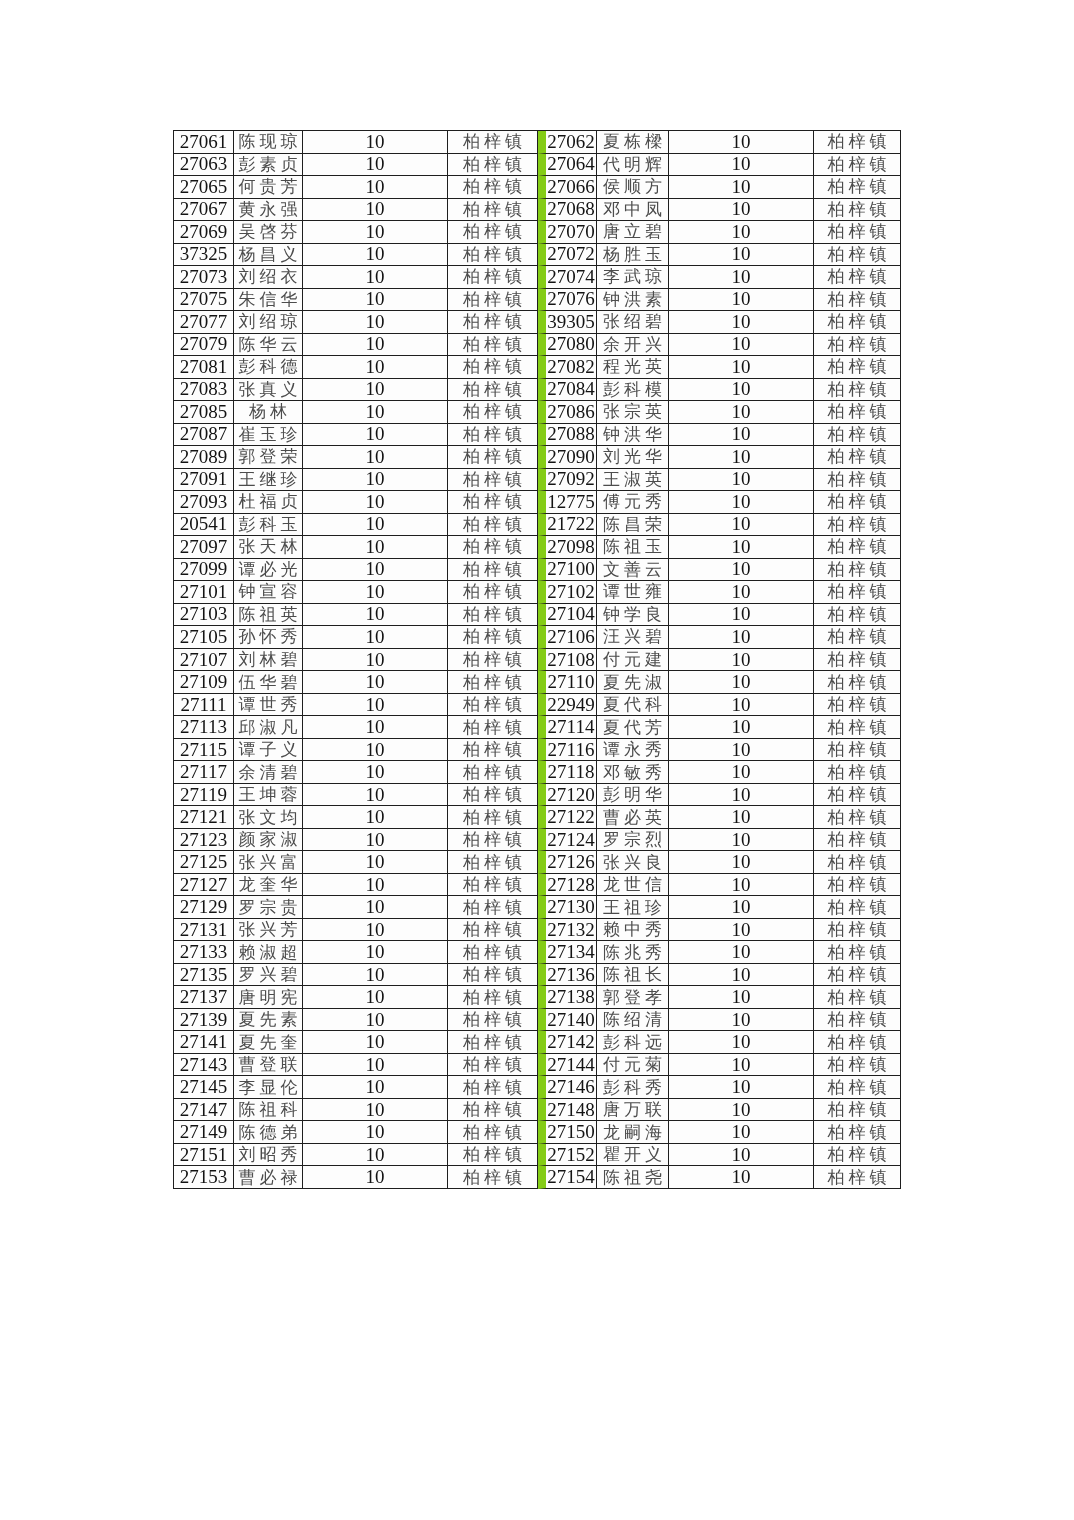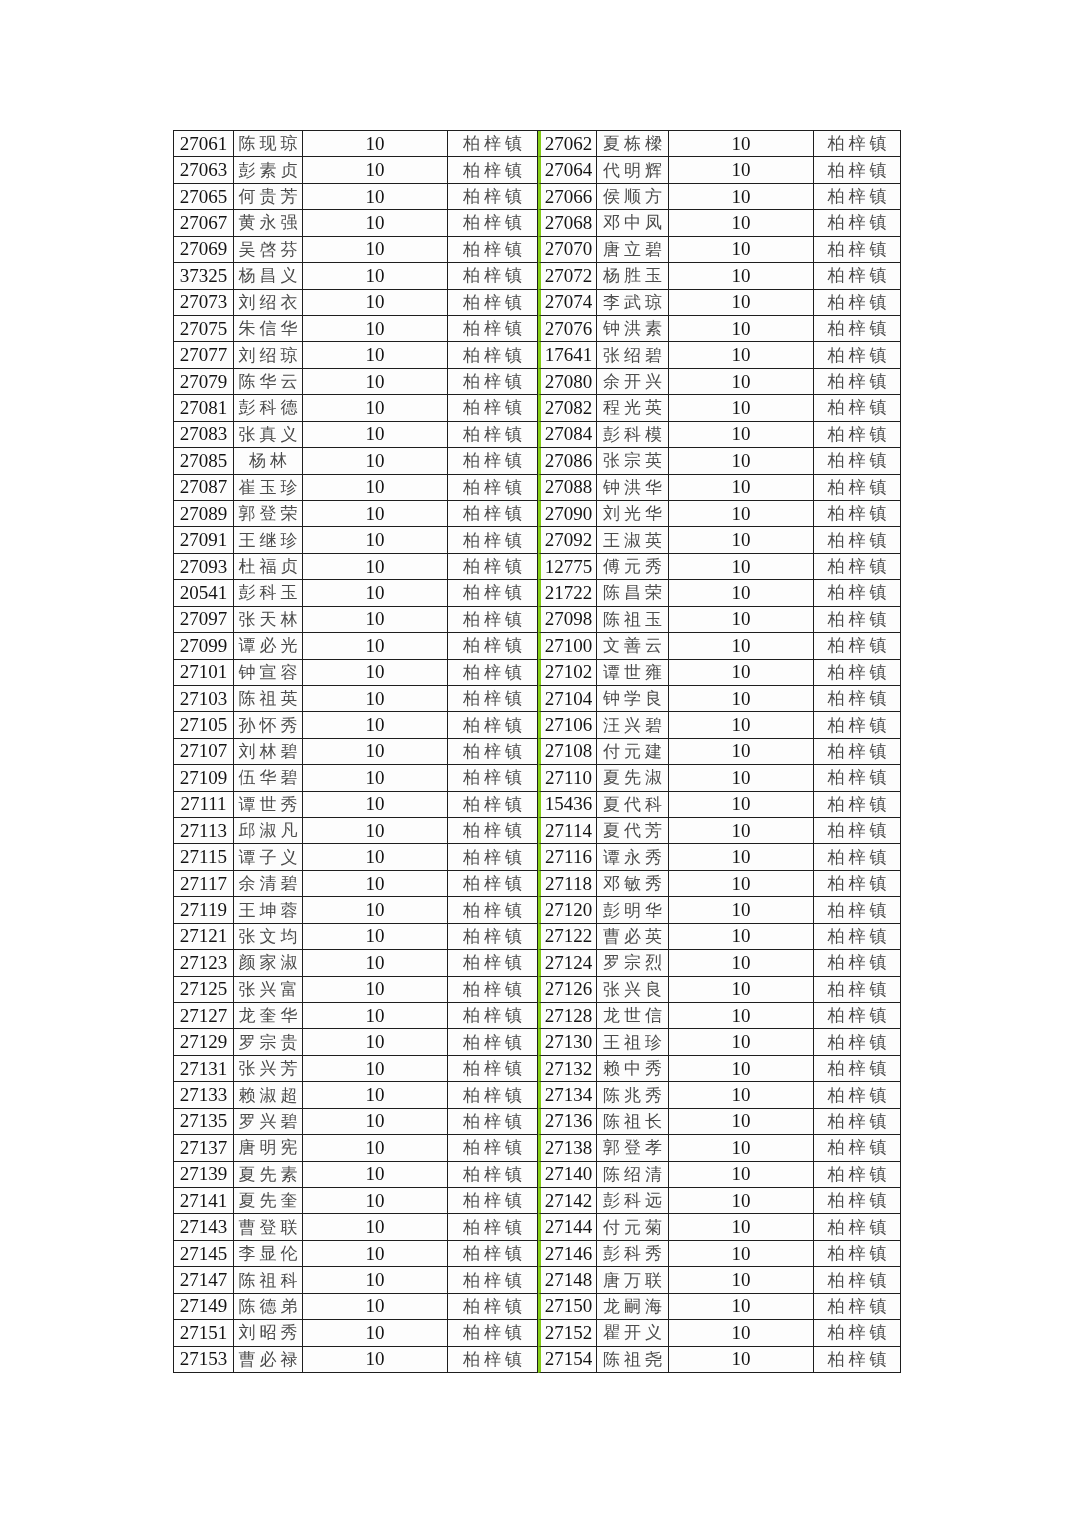--- a/index.html
+++ b/index.html
@@ -15,21 +15,21 @@
     position: absolute;
     left: 0; top: 0;
     width: 1074px; height: 1520px;
     background: #ffffff;
   }
   .roster-table {
     position: absolute;
     left: 173px;
     top: 130px;
     width: 728px;
-    height: 1243px;
+    height: 1059px;
     display: grid;
     grid-template-columns: 60px 69px 145px 90px 59px 72px 145px 87px;
     grid-template-rows: repeat(47, 1fr);
     border-top: 1px solid #1e1e1e;
     border-left: 1px solid #1e1e1e;
     background: #fdfdfd;
   }
   .cell {
     border-right: 1px solid #1e1e1e;
     border-bottom: 1px solid #1e1e1e;
@@ -44,21 +44,21 @@
     color: #131313;
   }
   .cell.cn {
     font-size: 17px;
     color: #4c4c4c;
     letter-spacing: 4px;
     padding-left: 4px;
   }
   
   .cell.divider {
-    border-left: 3px solid #84cc16;
+    border-left: 8px solid #84cc16;
   }
 </style>
 </head>
 <body>
 
 <div class="page">
   <div class="roster-table">
       <div class="cell num">27061</div>
       <div class="cell cn">陈现琼</div>
       <div class="cell num">10</div>
@@ -120,21 +120,21 @@
       <div class="cell num">10</div>
       <div class="cell cn">柏梓镇</div>
       <div class="cell num divider">27076</div>
       <div class="cell cn">钟洪素</div>
       <div class="cell num">10</div>
       <div class="cell cn">柏梓镇</div>
       <div class="cell num">27077</div>
       <div class="cell cn">刘绍琼</div>
       <div class="cell num">10</div>
       <div class="cell cn">柏梓镇</div>
-      <div class="cell num divider">17641</div>
+      <div class="cell num divider">39305</div>
       <div class="cell cn">张绍碧</div>
       <div class="cell num">10</div>
       <div class="cell cn">柏梓镇</div>
       <div class="cell num">27079</div>
       <div class="cell cn">陈华云</div>
       <div class="cell num">10</div>
       <div class="cell cn">柏梓镇</div>
       <div class="cell num divider">27080</div>
       <div class="cell cn">余开兴</div>
       <div class="cell num">10</div>
@@ -256,21 +256,21 @@
       <div class="cell num">10</div>
       <div class="cell cn">柏梓镇</div>
       <div class="cell num divider">27110</div>
       <div class="cell cn">夏先淑</div>
       <div class="cell num">10</div>
       <div class="cell cn">柏梓镇</div>
       <div class="cell num">27111</div>
       <div class="cell cn">谭世秀</div>
       <div class="cell num">10</div>
       <div class="cell cn">柏梓镇</div>
-      <div class="cell num divider">15436</div>
+      <div class="cell num divider">22949</div>
       <div class="cell cn">夏代科</div>
       <div class="cell num">10</div>
       <div class="cell cn">柏梓镇</div>
       <div class="cell num">27113</div>
       <div class="cell cn">邱淑凡</div>
       <div class="cell num">10</div>
       <div class="cell cn">柏梓镇</div>
       <div class="cell num divider">27114</div>
       <div class="cell cn">夏代芳</div>
       <div class="cell num">10</div>

